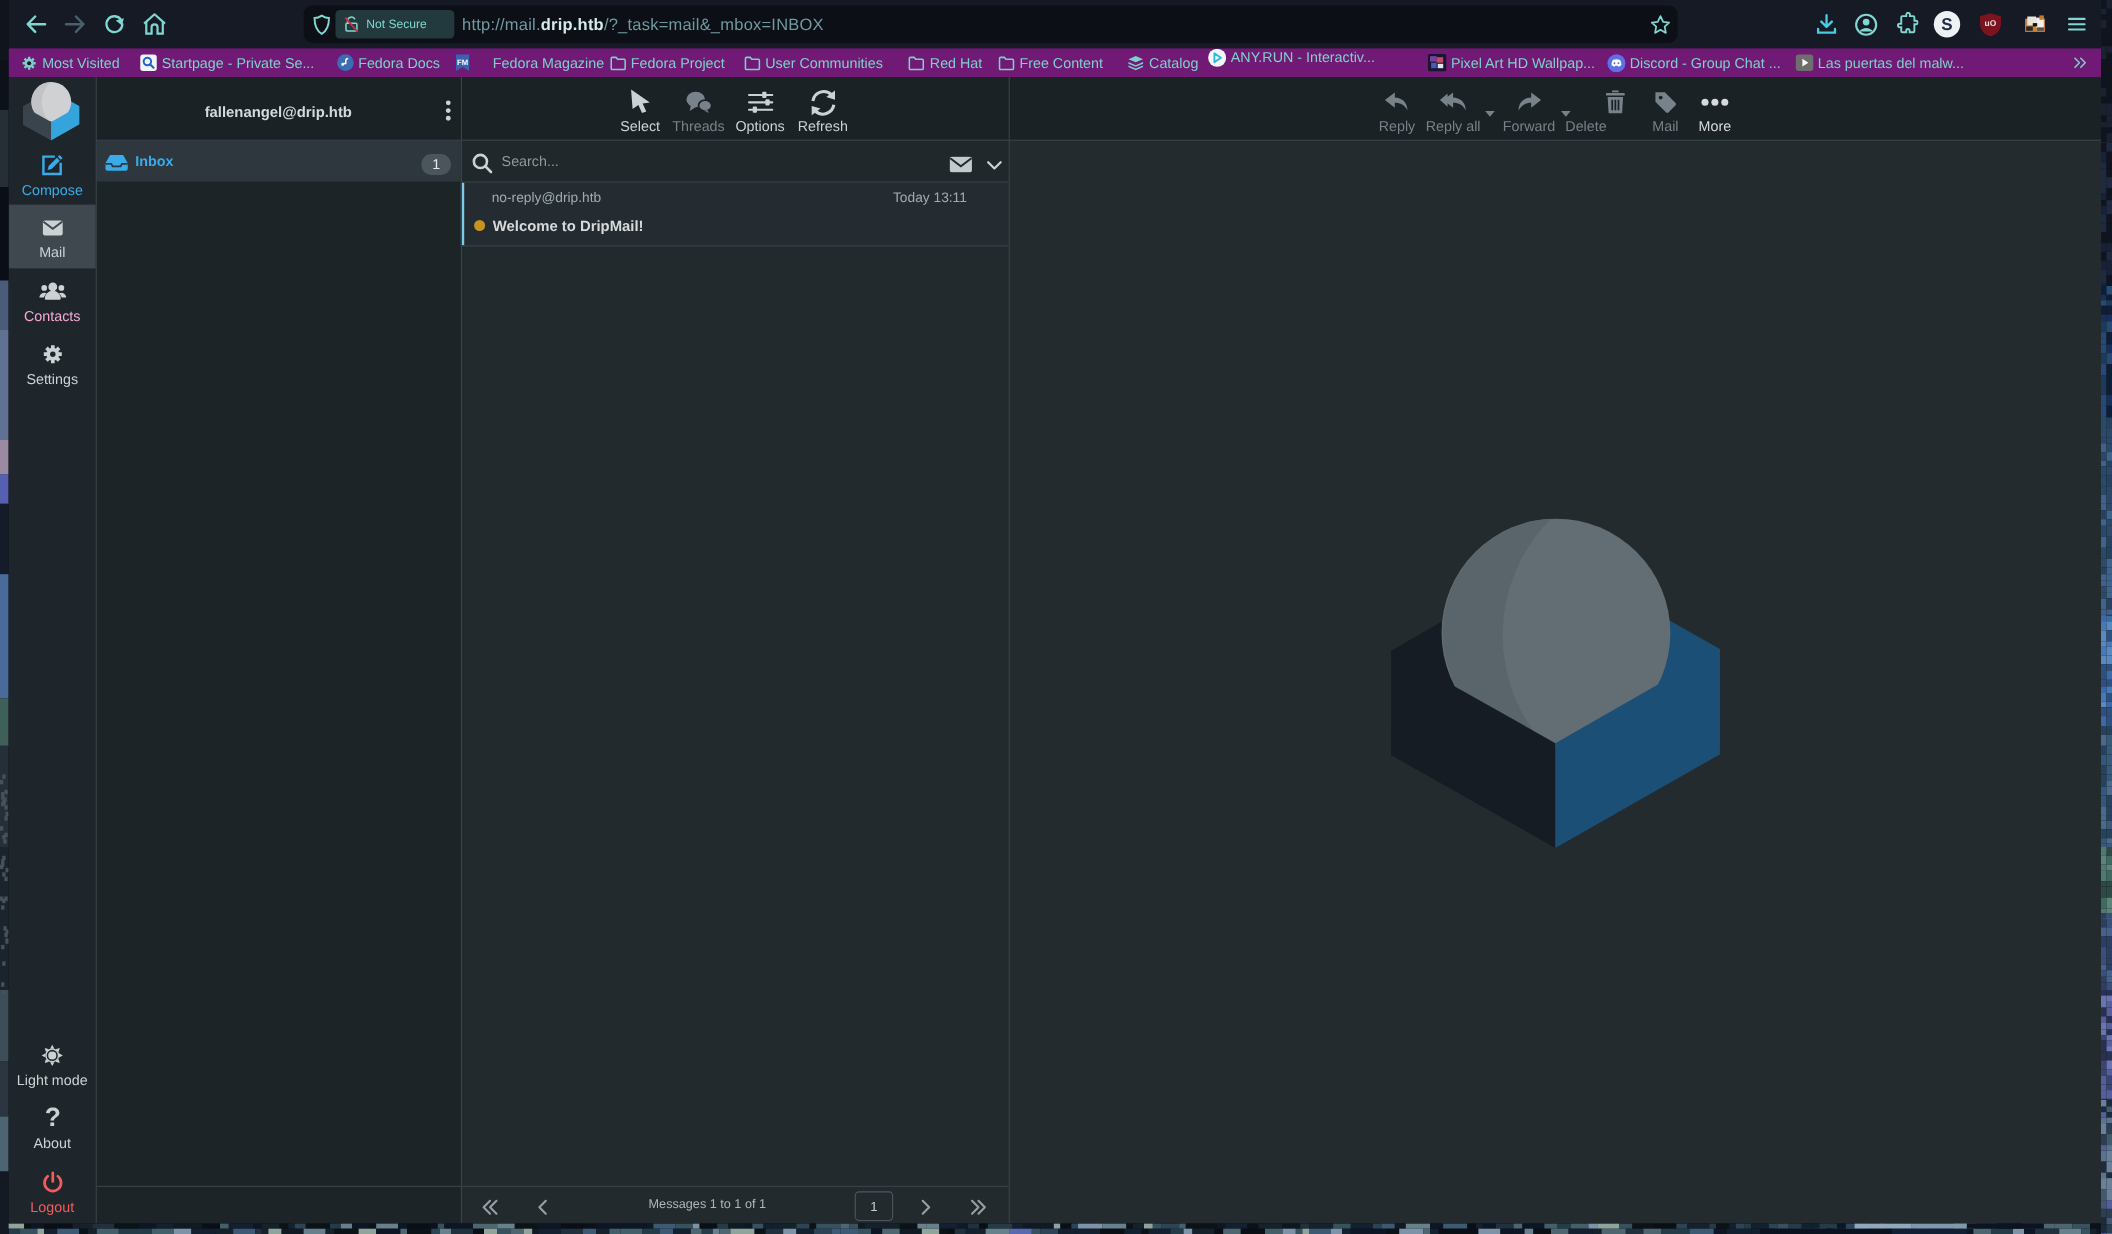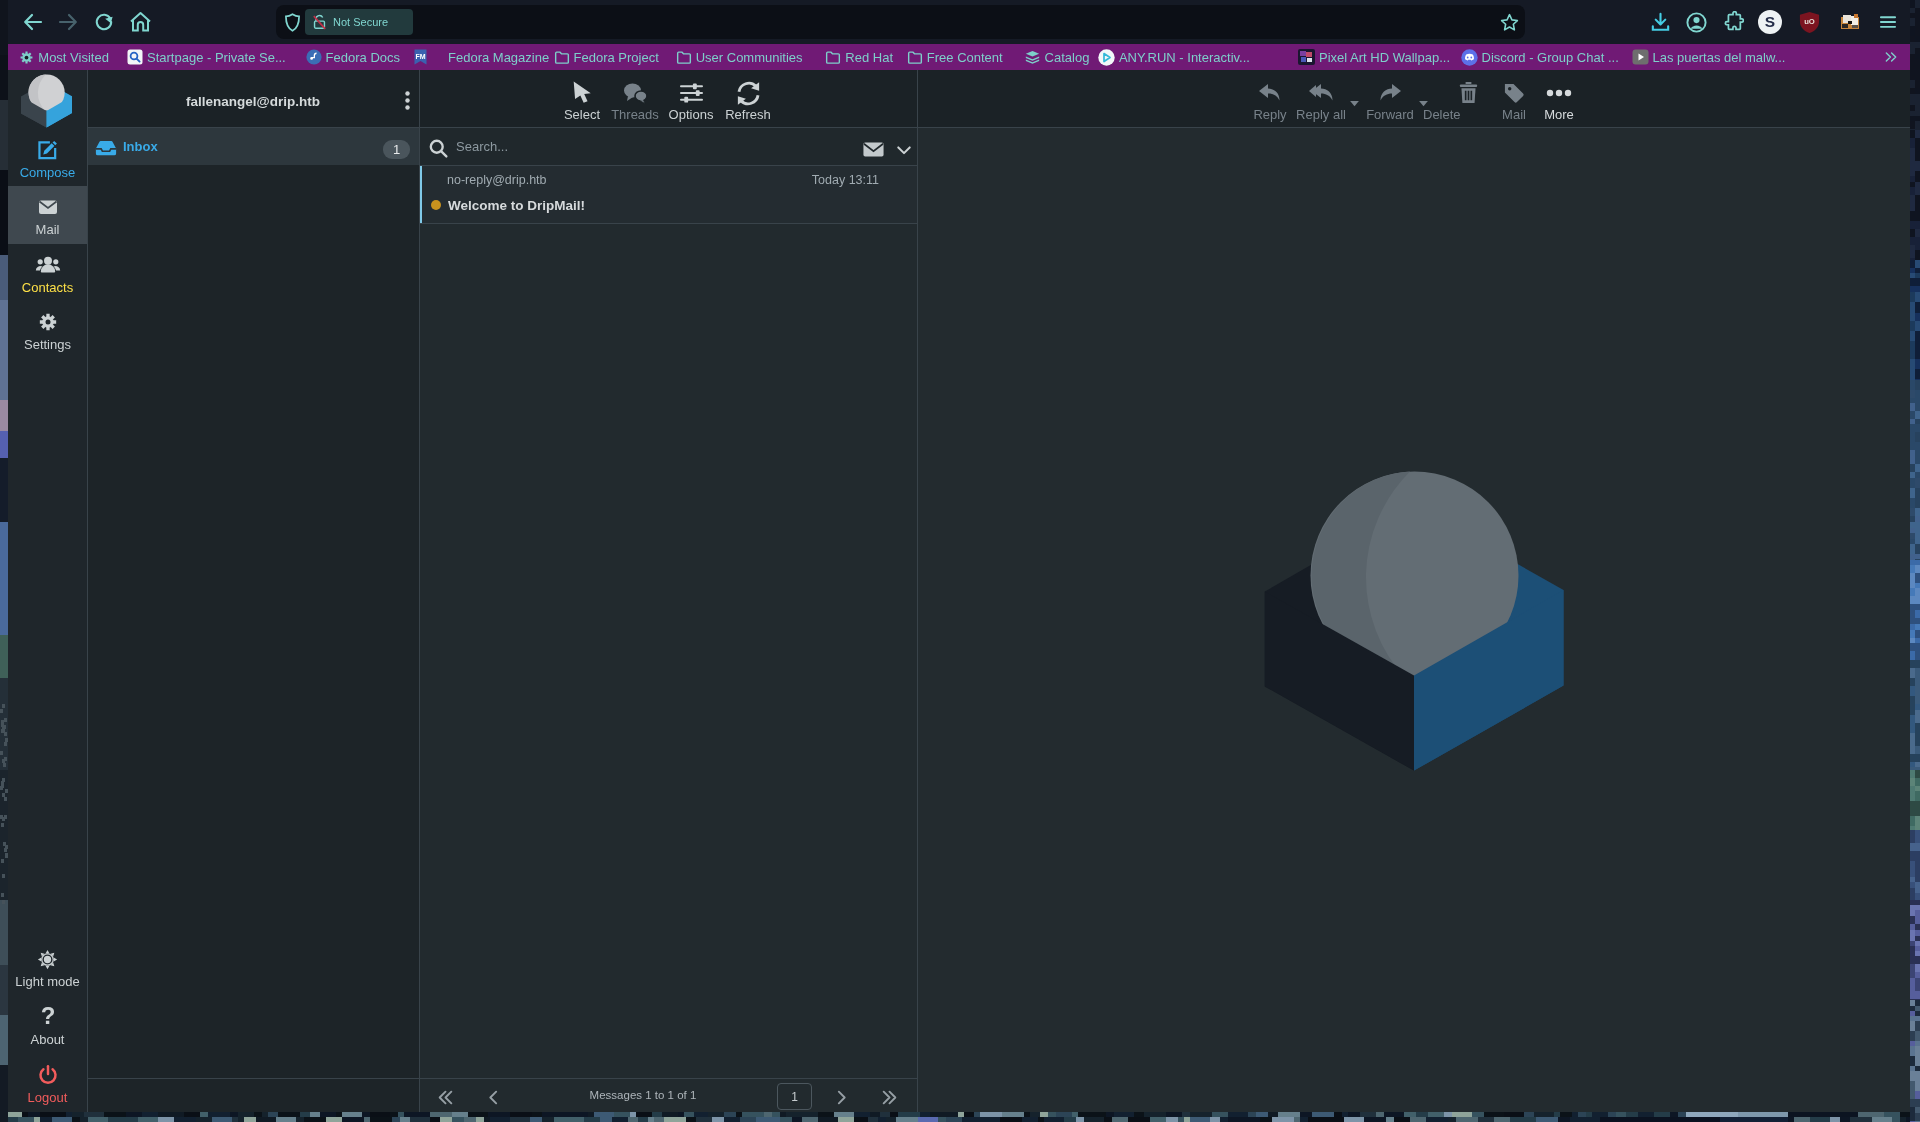--- a/index.html
+++ b/index.html
@@ -717,20 +717,21 @@
       </div>
 <div class="abs" style="left:297px;top:9px;width:108px;height:26px;background:#223a3d;border-radius:4px"></div>
 <div class="abs ctr" style="left:299px;top:9px;width:24px;height:26px">
         <svg width="17" height="17" viewBox="0 0 24 24">
           <path d="M7 10 V7 a5 5 0 0 1 9.5 -2" fill="none" stroke="#80d6d0" stroke-width="2"></path>
           <rect x="5" y="10" width="14" height="10" rx="1.5" fill="none" stroke="#80d6d0" stroke-width="2"></rect>
           <path d="M4 3 L20 21" stroke="#c03048" stroke-width="2.4"></path>
         </svg>
       </div>
 <div class="abs" style="left:325px;top:9px;height:26px;display:flex;align-items:center;color:#80d6d0;font-size:11px">Not Secure</div>
+<div class="abs" style="left:412px;top:5px;height:34px;display:flex;align-items:center;font-size:15px;color:#6f9ba0;letter-spacing:0.2px">http://mail.<span style="color:#d4ebe9;font-weight:700">drip.htb</span>/?_task=mail&amp;_mbox=INBOX</div>
 <div class="abs ctr" style="left:1483px;top:4px;width:36px;height:36px">
         <svg width="21" height="21" viewBox="0 0 24 24">
           <path d="M12 3 L14.8 9 L21 9.8 L16.4 14 L17.6 20.5 L12 17.2 L6.4 20.5 L7.6 14 L3 9.8 L9.2 9 Z" fill="none" stroke="#80d6d0" stroke-width="1.8" stroke-linejoin="round"></path>
         </svg>
       </div>
 <div class="abs ctr" style="left:1634px;top:4px;width:36px;height:36px">
         <svg width="23" height="23" viewBox="0 0 24 24">
           <path d="M12 3 V13 M7 9 L12 14 L17 9" fill="none" stroke="#45cde4" stroke-width="2.2" stroke-linecap="round" stroke-linejoin="round"></path>
           <path d="M4 16 V19.5 H20 V16" fill="none" stroke="#45cde4" stroke-width="2.2" stroke-linecap="round"></path>
         </svg>
@@ -836,21 +837,21 @@
         <span>Free Content</span>
       </div>
 <div class="abs" style="left:1015.6px;top:0;height:26px;display:flex;align-items:center;gap:4px;color:#7ecfca;font-size:13px;white-space:nowrap">
         <svg width="17" height="16" viewBox="0 0 24 24">
           <path d="M12 3 L22 7.2 L12 11.4 L2 7.2 Z" fill="#7ecfca"></path>
           <path d="M2 11.2 L12 15.4 L22 11.2 L22 13.4 L12 17.6 L2 13.4 Z" fill="#7ecfca"></path>
           <path d="M2 15.8 L12 20 L22 15.8 L22 18 L12 22.2 L2 18 Z" fill="#7ecfca"></path>
         </svg>
         <span>Catalog</span>
       </div>
-<div class="abs" style="left:1089.9px;top:0;height:26px;display:flex;align-items:center;gap:4px;color:#7ecfca;font-size:13px;white-space:nowrap">
+<div class="abs" style="left:1089.9px;top:0;height:26px;display:flex;gap:4px;color:#7ecfca;font-size:13px;white-space:nowrap">
         <svg width="17" height="17" viewBox="0 0 17 17">
           <circle cx="8.5" cy="8.5" r="8.2" fill="#f2f6f8"></circle>
           <path d="M6 4.5 L12 8.5 L6 12.5 Z" fill="none" stroke="#32b8d8" stroke-width="1.7" stroke-linejoin="round"></path>
         </svg>
         <span>ANY.RUN - Interactiv...</span>
       </div>
 <div class="abs" style="left:1290px;top:0;height:26px;display:flex;align-items:center;gap:4px;color:#7ecfca;font-size:13px;white-space:nowrap">
         <svg width="17" height="16" viewBox="0 0 17 16">
           <rect x="0" y="0" width="17" height="16" rx="2" fill="#1a1630"></rect>
           <rect x="2" y="2" width="6" height="5" fill="#7a3fa0"></rect>
@@ -917,21 +918,21 @@
 <div class="abs ctr" style="left:0;top:180.5px;width:79px;height:28px">
         <svg width="26" height="22" viewBox="0 0 26 22">
           <circle cx="5.2" cy="7.8" r="2.6" fill="#ccd2d4"></circle>
           <path d="M0.8 16.5 a4.5 4.5 0 0 1 6.6 -3.9 a8.3 8.3 0 0 0 -2.5 3.9 Z" fill="#ccd2d4"></path>
           <circle cx="20.8" cy="7.8" r="2.6" fill="#ccd2d4"></circle>
           <path d="M25.2 16.5 a4.5 4.5 0 0 0 -6.6 -3.9 a8.3 8.3 0 0 1 2.5 3.9 Z" fill="#ccd2d4"></path>
           <circle cx="13" cy="6.8" r="4" fill="#ccd2d4"></circle>
           <path d="M5.8 17.5 a7.2 7.2 0 0 1 14.4 0 q0 1 -1 1 H6.8 q-1 0 -1 -1 Z" fill="#ccd2d4"></path>
         </svg>
       </div>
-<div class="abs" style="left:0;top:209.5px;width:79px;text-align:center;color:#fde047;font-size:13px">Contacts</div>
+<div class="abs" style="left:0;top:209.5px;width:79px;text-align:center;color:#f9a8d4;font-size:13px">Contacts</div>
 <div class="abs ctr" style="left:0;top:238px;width:79px;height:28px">
         <svg width="20" height="20" viewBox="0 0 24 24">
           <g fill="#ccd2d4">
             <circle cx="12" cy="12" r="7"></circle>
             <g stroke="#ccd2d4" stroke-width="4">
               <path d="M12 2.2 V6 M12 18 V21.8 M2.2 12 H6 M18 12 H21.8 M5.1 5.1 L7.7 7.7 M16.3 16.3 L18.9 18.9 M5.1 18.9 L7.7 16.3 M16.3 7.7 L18.9 5.1"></path>
             </g>
           </g>
           <circle cx="12" cy="12" r="3" fill="#1f262b"></circle>
         </svg>

